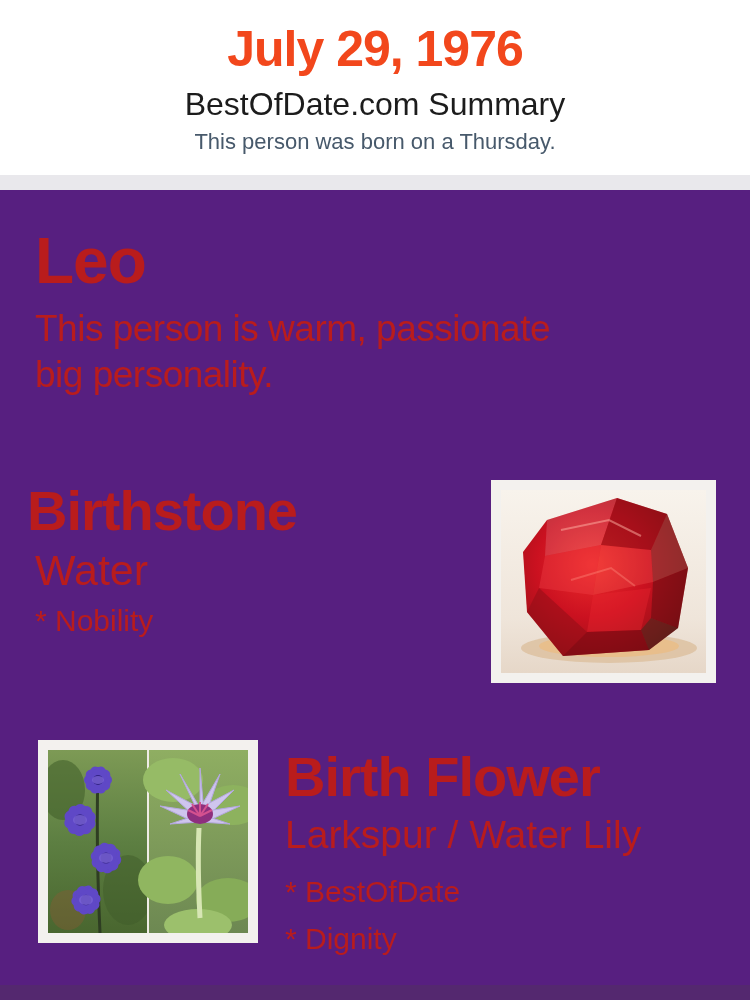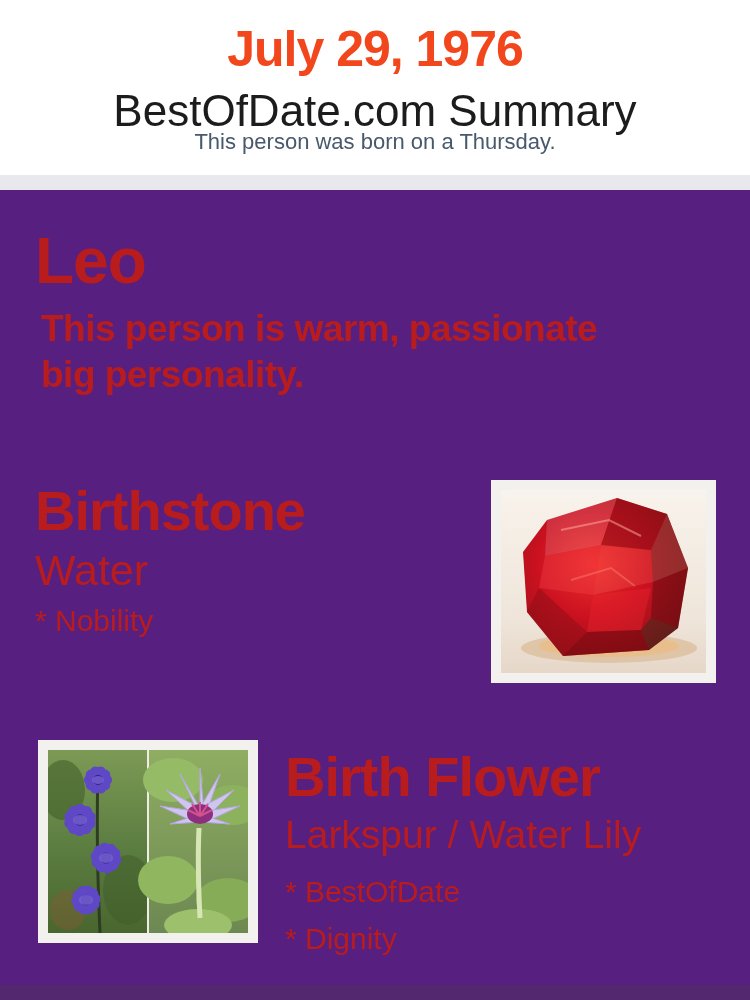--- a/index.html
+++ b/index.html
@@ -8,21 +8,21 @@
     font-family:"Liberation Sans","DejaVu Sans",sans-serif;
     background:#ffffff;
   }
   
   .header-date{
     position:absolute;top:20px;left:0;width:750px;text-align:center;
     font-size:50px;font-weight:bold;color:#f2471c;letter-spacing:-1px;
   }
   .header-subtitle{
     position:absolute;top:86px;left:0;width:750px;text-align:center;
-    font-size:44px;font-weight:400;color:#1c1c1c;
+    font-size:32px;font-weight:400;color:#1c1c1c;
   }
   .header-note{
     position:absolute;top:129px;left:0;width:750px;text-align:center;
     font-size:22px;font-weight:400;color:#47596b;
   }
   .divider{
     position:absolute;top:175px;left:0;width:750px;height:15px;background:#e9e8ec;
   }
   
   .main{
@@ -30,25 +30,25 @@
   }
   .footer-strip{
     position:absolute;top:985px;left:0;width:750px;height:15px;background:#54286f;
   }
   .wtxt{color:#b91c1c;margin-top:12px;}
   .zodiac-sign{
     position:absolute;top:212px;left:35px;
     font-size:64px;font-weight:bold;letter-spacing:-1px;
   }
   .zodiac-desc{
-    position:absolute;top:294px;left:41px;
-    font-size:37px;font-weight:700;line-height:46px;letter-spacing:-0.5px;
+    position:absolute;top:294px;left:35px;
+    font-size:37px;font-weight:400;line-height:46px;letter-spacing:-0.5px;
   }
   .bs-heading{
-    position:absolute;top:466px;left:35px;
+    position:absolute;top:466px;left:27px;
     font-size:56px;font-weight:bold;letter-spacing:-1px;
   }
   .bs-name{
     position:absolute;top:534px;left:35px;
     font-size:43px;font-weight:400;
   }
   .bs-traits{
     position:absolute;top:586px;left:35px;
     font-size:30px;font-weight:400;line-height:45px;
   }

